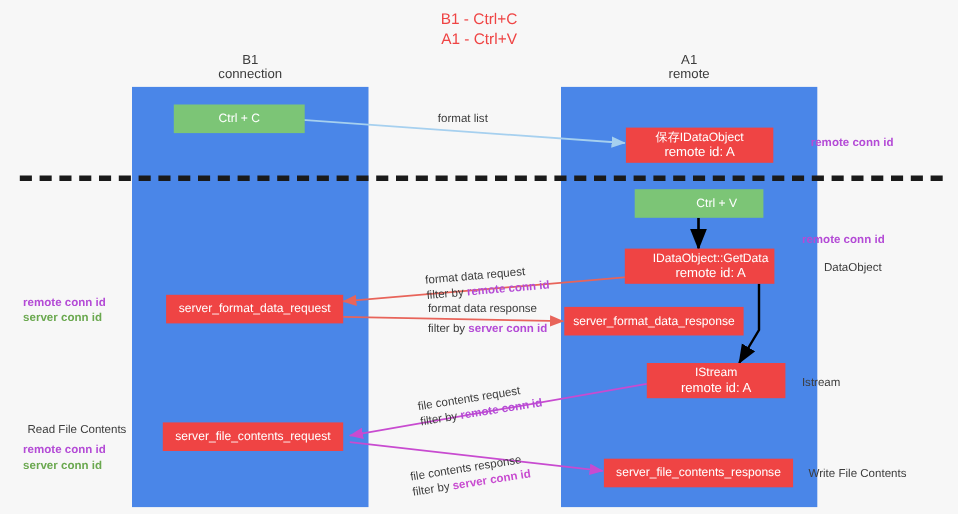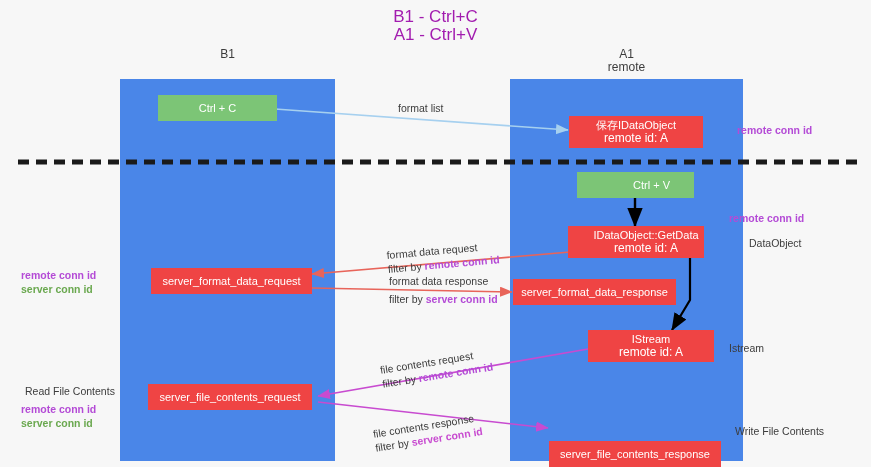--- a/index.html
+++ b/index.html
@@ -2,21 +2,21 @@
 <html><head>
 <meta charset="utf-8">
 <style>
   html,body{margin:0;padding:0;background:#f7f7f7;}
   body{width:871px;height:467px;position:relative;overflow:hidden;
        font-family:"Liberation Sans","DejaVu Sans",sans-serif;color:#3c3c3c;}
   #stage{position:absolute;inset:0;}
   .abs{position:absolute;}
 
   
-  .title{width:100%;text-align:center;font-size:17px;line-height:18px;color:#a21caf;}
+  .title{width:100%;text-align:center;font-size:14px;line-height:18px;color:#ef4444;}
   .col-head{text-align:center;font-size:12px;line-height:13px;color:#3c3c3c;}
 
   
   .lane{background:#4a86e8;}
 
   
   .node{display:flex;flex-direction:column;align-items:center;justify-content:center;
         color:#ffffff;font-size:11px;line-height:13px;box-sizing:border-box;}
   .node.green{background:#7cc576;}
   .node.orange{background:#ef4444;}
@@ -41,20 +41,21 @@
 
 <div id="stage">
 
   <div class="abs title" style="left:0;top:8px;">
     <div>B1 - Ctrl+C</div>
     <div>A1 - Ctrl+V</div>
   </div>
 
   <div class="abs col-head" style="left:120px;top:48px;width:215px;">
     <div>B1</div>
+    <div>connection</div>
   </div>
   <div class="abs col-head" style="left:510px;top:48px;width:233px;">
     <div>A1</div>
     <div>remote</div>
   </div>
 
   <div class="abs lane" style="left:120px;top:79px;width:215px;height:382px;"></div>
   <div class="abs lane" style="left:510px;top:79px;width:233px;height:382px;"></div>
 
   <svg width="871" height="467">
@@ -120,21 +121,21 @@
 
   <div class="abs node orange" style="left:588px;top:330px;width:126px;height:32px;">
     <div>IStream</div>
     <div class="l2">remote id: A</div>
   </div>
 
   <div class="abs node orange" style="left:148px;top:384px;width:164px;height:26px;">
     <div>server_file_contents_request</div>
   </div>
 
-  <div class="abs node orange" style="left:549px;top:417px;width:172px;height:26px;margin-top:24px;">
+  <div class="abs node orange" style="left:549px;top:417px;width:172px;height:26px;">
     <div>server_file_contents_response</div>
   </div>
 
   <div class="abs elabel" style="left:398px;top:101px;">format list</div>
 
   <div class="abs elabel rot-up" style="left:386px;top:248px;transform:rotate(-5deg);">
     <div>format data request</div>
     <div>
       <span>filter by </span><span class="hl-purple">remote conn id</span>
     </div>

